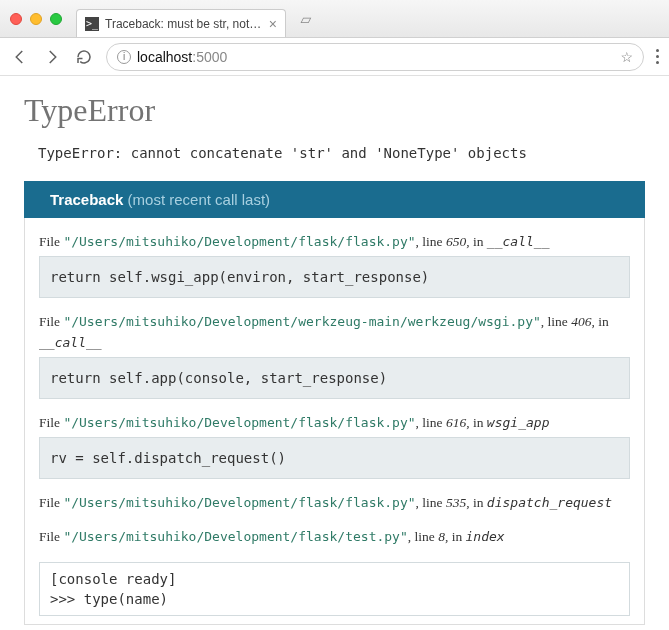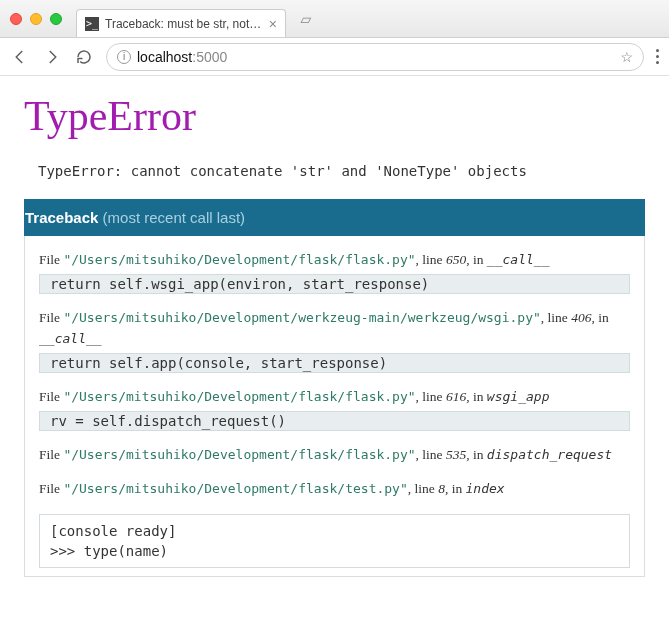--- a/index.html
+++ b/index.html
@@ -68,54 +68,54 @@
     .url-host { color: #111; }
     .url-path { color: #888; }
     .url-star { margin-left: auto; color: #777; }
     .menu-dots { color: #606060; font-size: 18px; line-height: 0.4; letter-spacing: -1px; display:flex;flex-direction:column;gap:3px;}
     .menu-dots span{width:3px;height:3px;background:#606060;border-radius:50%;}
     .page {
       padding: 16px 24px 0 24px;
     }
     h1 {
       font-family: Georgia, 'Times New Roman', serif;
-      font-size: 42px;
+      font-size: 32px;
       font-weight: normal;
-      color: #a21caf;
-      margin-bottom: 23px;
+      color: #737373;
+      margin-bottom: 16px;
     }
     .error-msg {
       font-family: "Menlo", "Consolas", monospace;
       font-size: 14px;
       color: #333;
       margin-left: 14px;
       margin-bottom: 20px;
     }
     .tb-header {
       background: #1a6c8f;
       color: #fff;
-      padding: 10px 1px;
+      padding: 10px 26px;
       font-size: 15px;
     }
     .tb-header .sub { color: #a8d0e0; font-weight: normal; }
     .tb-body {
       border-left: 1px solid #ddd;
       border-right: 1px solid #ddd;
       border-bottom: 1px solid #ddd;
       padding: 14px 14px 8px 14px;
     }
     .frame { margin-bottom: 14px; font-size: 13.5px; }
     .frame-line { font-family: Georgia, serif; color: #333; margin-bottom: 4px; line-height: 1.5; }
     .frame-line .path { color: #2f7a66; font-family: "Menlo","Consolas",monospace; font-size: 13px; }
     .frame-line .lineno { font-style: italic; color: #333; font-family: Georgia,serif; }
     .frame-line .func { font-family: "Menlo","Consolas",monospace; font-size: 13px; color: #333; font-style: italic; }
     .code {
       background: #e8edef;
       border: 1px solid #d3dbde;
-      padding: 1px 10px;
+      padding: 12px 10px;
       font-family: "Menlo","Consolas",monospace;
       font-size: 14px;
       color: #333;
       margin-top: 2px;
     }
     .console {
       border: 1px solid #d3dbde;
       padding: 6px 10px;
       font-family: "Menlo","Consolas",monospace;
       font-size: 14px;

